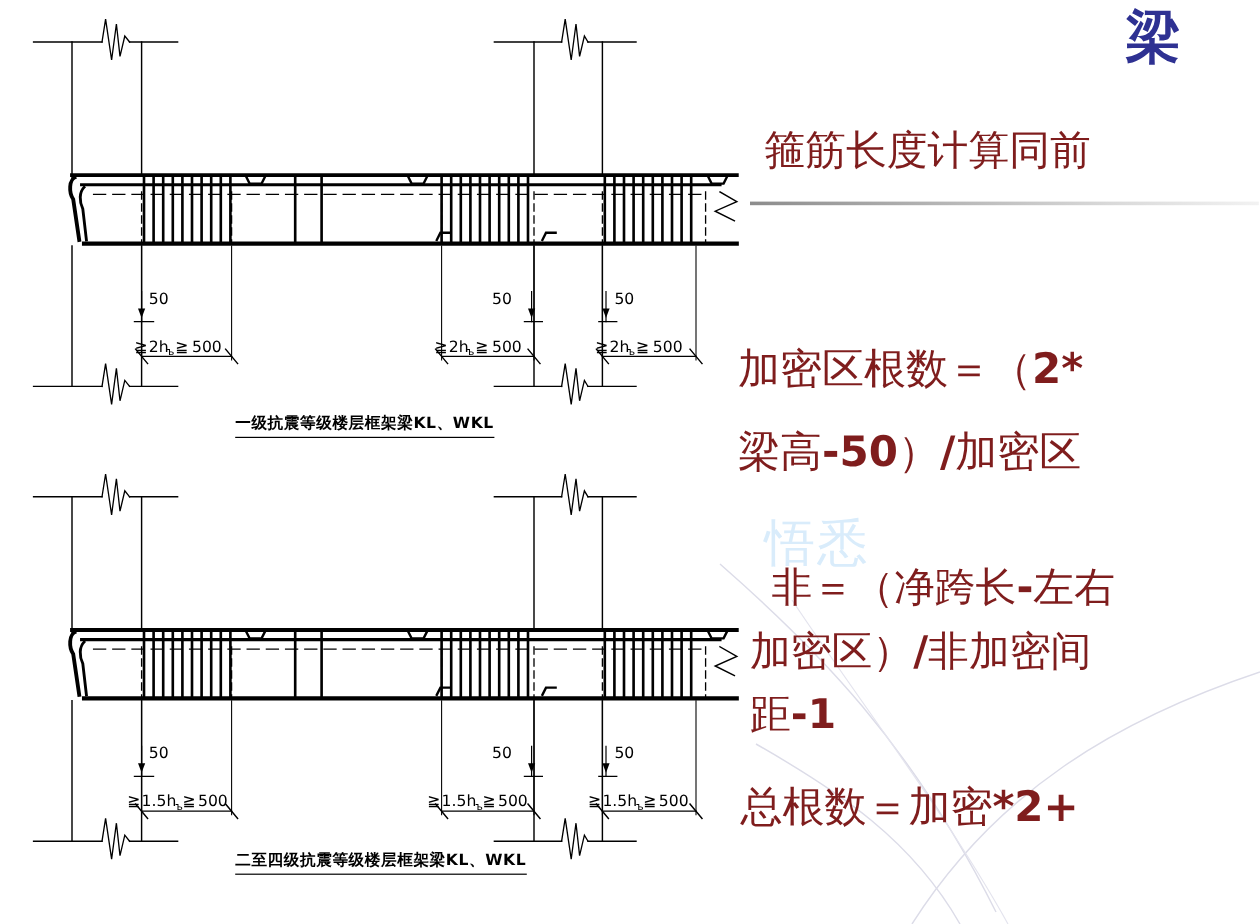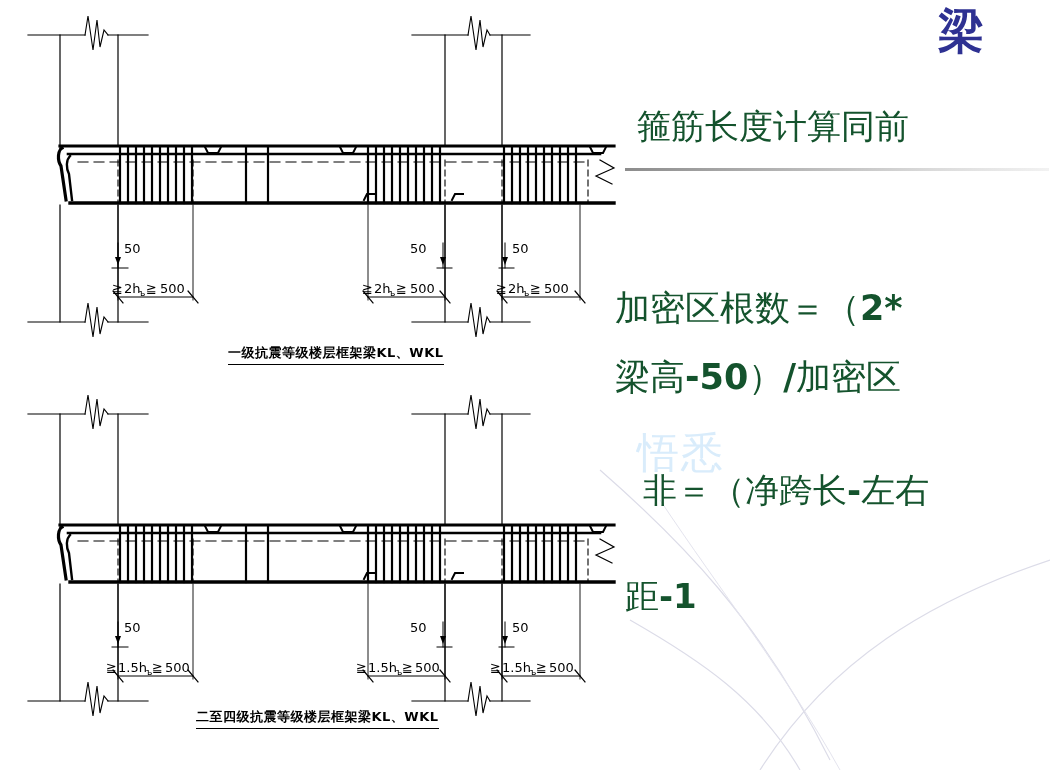--- a/index.html
+++ b/index.html
@@ -39,21 +39,21 @@
     font-family: "DejaVu Serif", "Liberation Serif", serif;
     font-size: 46px;
     font-weight: bold;
     color: #2e3192;
     letter-spacing: 1px;
     line-height: 1;
   }
   .txt {
     position: absolute;
     font-family: "DejaVu Serif", "Liberation Serif", serif;
-    color: #14532d;
+    color: #7f1d1d;
     white-space: nowrap;
     line-height: 1.06;
   }
   .t-line1 { left: 22px; top: 108px; font-size: 34px; letter-spacing: 0px; }
   .t-line2 { left: 8px;  top: 182px; font-size: 34px; }
   .t-line3 { left: 18px; top: 240px; font-size: 33px; }
   .t-eq1   { left: 0px;  top: 290px; font-size: 35px; }
   .t-eq1b  { left: 0px;  top: 359px; font-size: 35px; }
   .t-eq1c  { left: 0px;  top: 400px; font-size: 35px; }
   .t-eq2   { left: 28px; top: 472px; font-size: 34px; }
@@ -97,21 +97,21 @@
     position: absolute;
     font-family: "DejaVu Sans", "Liberation Sans", sans-serif;
     font-size: 13px;
     font-weight: bold;
     color: #000;
     white-space: nowrap;
     border-bottom: 1.5px solid #000;
     padding-bottom: 2px;
     letter-spacing: 0.5px;
   }
-  #cap-top { left: 196px; top: 344px; margin-left: 32px; }
+  #cap-top { left: 196px; top: 344px; }
   #cap-bottom { left: 196px; top: 708px; }
 </style>
 </head>
 <body>
 
 <div id="slide">
 
   <svg class="bg-deco" viewBox="0 0 1050 770">
     <path d="M600 470 C 680 540, 760 620, 830 760" stroke="#dcdce8" stroke-width="1.2" fill="none"></path>
     <path d="M630 620 C 700 660, 760 700, 800 770" stroke="#dcdce8" stroke-width="1.2" fill="none"></path>
@@ -443,18 +443,24 @@
     </div>
     <div class="txt t-eq1b">
       <span>梁高</span><span class="bold-num">-50</span><span>）</span><span class="bold-num">/</span><span>加密区</span>
     </div>
 
     <div class="watermark">悟悉</div>
 
     <div class="txt t-eq2">
       <span>非＝（净跨长</span><span class="bold-num">-</span><span>左右</span>
     </div>
+    <div class="txt t-eq2b">
+      <span>加密区）</span><span class="bold-num">/</span><span>非加密间</span>
+    </div>
     <div class="txt t-eq2c">
       <span>距</span><span class="bold-num">-1</span>
     </div>
 
+    <div class="txt t-eq3">
+      <span>总根数＝加密</span><span class="bold-num">*2+</span>
+    </div>
   </div>
 </div>
 
 </body></html>

